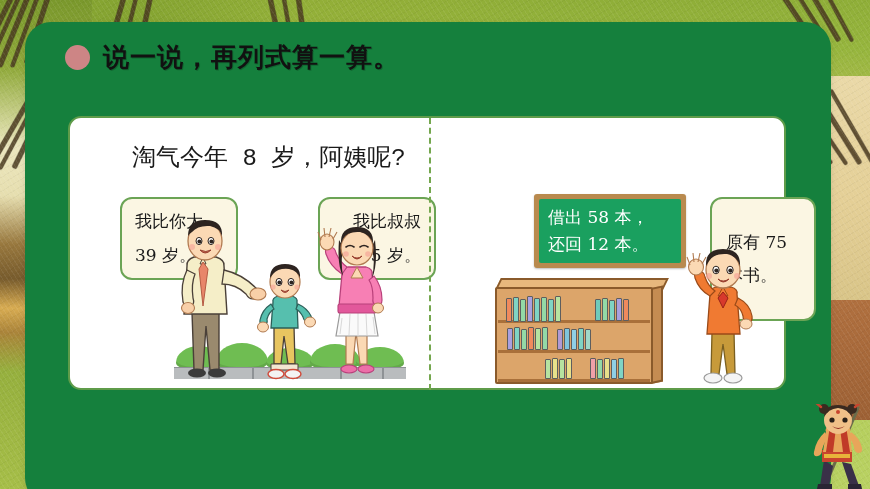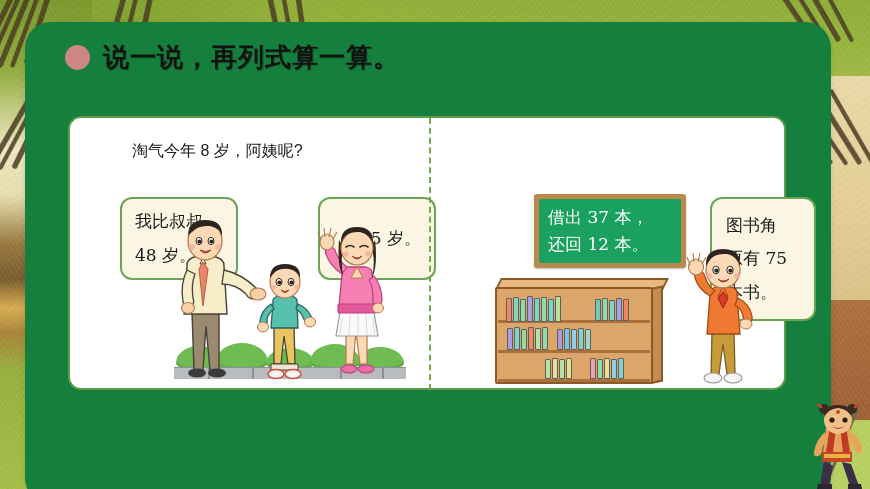--- a/index.html
+++ b/index.html
@@ -57,22 +57,22 @@
     font-family:"DejaVu Serif","Liberation Serif",serif;
     text-shadow:1px 1px 0 rgba(0,0,0,.20);}
 
   
   .greenbox{position:absolute;left:43px;top:94px;width:718px;height:274px;
     border:2px solid #5f9c4a;border-radius:13px;background:#fff;box-sizing:border-box;}
   .divider{position:absolute;left:404px;top:96px;width:0;height:272px;
     border-left:2px dashed #74a74e;}
 
   
-  .qline{position:absolute;font-size:16px;color:#1a1a1a;white-space:nowrap;
-    font-family:Liberation Sans, sans-serif;}
+  .qline{position:absolute;font-size:24px;color:#1a1a1a;white-space:nowrap;
+    font-family:Liberation Mono, monospace;}
   .q-left{left:62px;top:23px;}
   .q-right{left:430px;top:23px;}
 
   
   .bubble{position:absolute;background:#fbf6e3;border:2px solid #6ba455;
     border-radius:12px;box-sizing:border-box;
     display:flex;flex-direction:column;justify-content:center;
     font-size:17px;color:#1a1a1a;line-height:1.95;
     font-family:"DejaVu Serif","Liberation Serif",serif;}
   .bubble .ln{white-space:nowrap;}
@@ -163,25 +163,26 @@
     <div class="heading">
       <div class="dot"></div>
       <div class="heading-text">说一说，再列式算一算。</div>
     </div>
 
     <div class="greenbox">
 
       <div class="qline q-left">淘气今年 8 岁，阿姨呢?</div>
 
       <div class="bubble bubble-dad">
+        <div class="ln">我比你大</div>
+        <div class="ln">39 岁。</div>
+      </div>
+
+      <div class="bubble bubble-mom">
         <div class="ln">我比叔叔</div>
-        <div class="ln">48 岁。</div>
-      </div>
-
-      <div class="bubble bubble-mom">
         <div class="ln">小 5 岁。</div>
       </div>
 
       <div class="illus" style="left:100px;top:96px;width:246px;height:176px;">
         <div class="ground" style="left:4px;top:147px;width:232px;height:18px;">
           <div class="hedge" style="left:2px;width:46px;height:24px;"></div>
           <div class="hedge" style="left:42px;width:52px;height:27px;"></div>
           <div class="hedge" style="left:92px;width:48px;height:22px;"></div>
           <div class="hedge" style="left:136px;width:50px;height:26px;"></div>
           <div class="hedge" style="left:182px;width:48px;height:23px;"></div>
@@ -264,27 +265,26 @@
           <path d="M190 33 Q194 30 198 33" stroke="#2d2420" stroke-width="1.6" fill="none" stroke-linecap="round"></path>
           <path d="M182 42 Q187 48 192 42 Q187 46 182 42 Z" fill="#c2503f" stroke="#8e3527" stroke-width="0.9"></path>
           <circle cx="176" cy="40" r="2.8" fill="#f6a89a" opacity=".75"></circle>
           <circle cx="198" cy="40" r="2.8" fill="#f6a89a" opacity=".75"></circle>
         </svg>
       </div>
 
 
       <div class="chalk">
         <div class="chalk-inner">
-          <div class="ln">借出 37 本，</div>
+          <div class="ln">借出 58 本，</div>
           <div class="ln">还回 12 本。</div>
         </div>
       </div>
 
       <div class="bubble bubble-boy">
-        <div class="ln">图书角</div>
         <div class="ln">原有 75</div>
         <div class="ln">本书。</div>
       </div>
 
       <div class="illus" style="left:416px;top:0;width:250px;height:272px;">
         <div class="shelf">
           <div class="shelf-top"></div>
           <div class="shelf-side"></div>
           <div class="shelf-body"></div>
           <div class="shelf-plank" style="top:42px;"></div>

